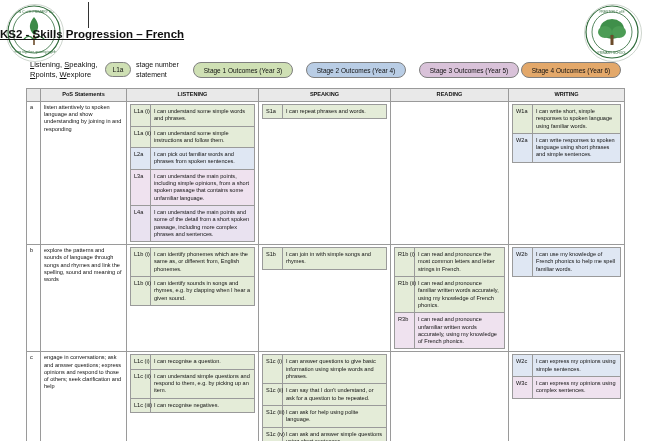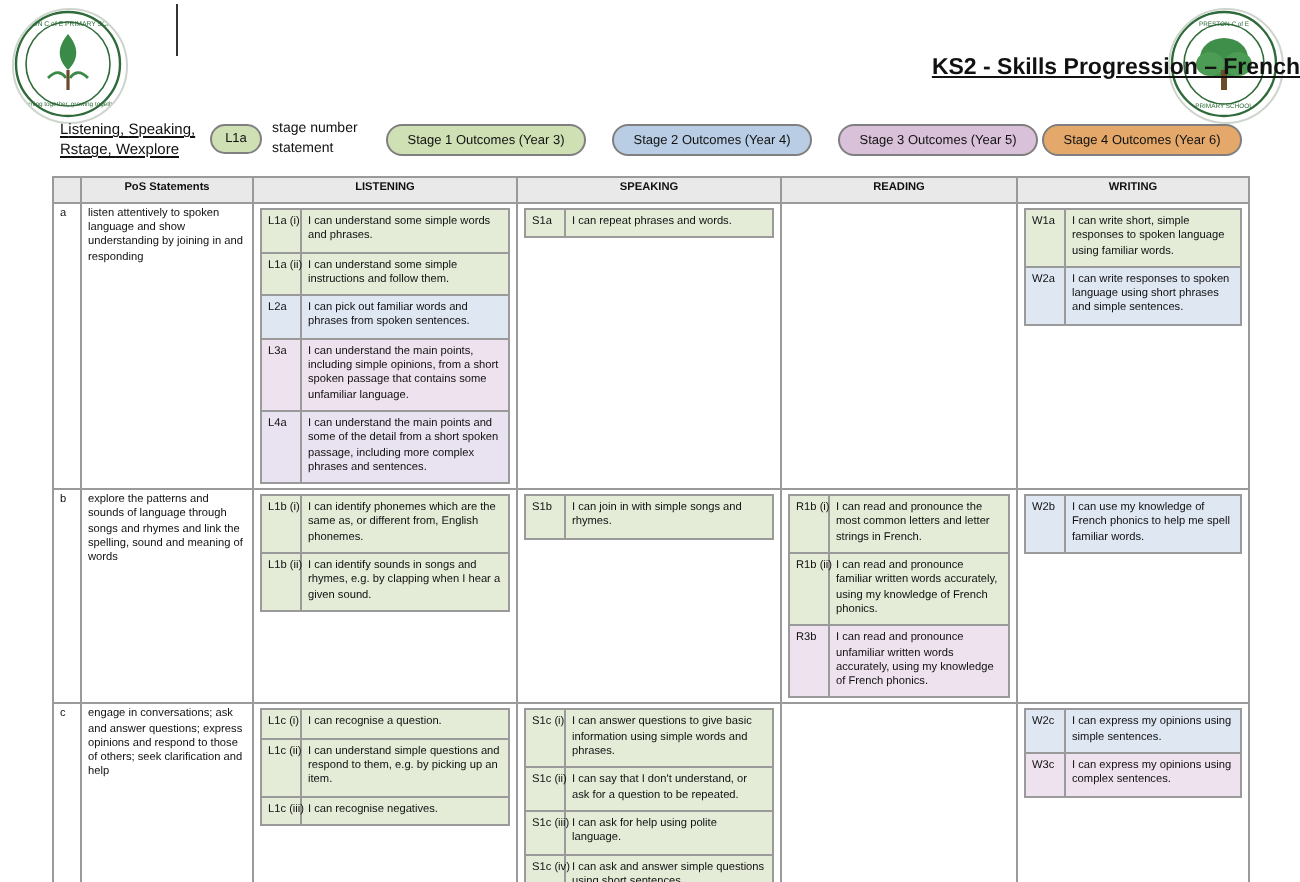--- a/index.html
+++ b/index.html
@@ -11,24 +11,24 @@
   .page{position:relative;width:650px;height:441px;}
 
   
   .logo{position:absolute;width:56px;height:56px;border-radius:50%;
         background:#ffffff;border:1px solid #cdd5cd;overflow:hidden;}
   .logo-left{left:6px;top:4px;}
   .logo-right{right:8px;top:4px;}
   .logo svg{display:block;}
   .vbar{position:absolute;left:88px;top:2px;width:1px;height:26px;background:#333;}
 
-  .title{position:absolute;left:0;top:28px;width:650px;text-align:right;
+  .title{position:absolute;left:0;top:28px;width:650px;text-align:left;
          font-size:11.5px;font-weight:bold;text-decoration:underline;color:#111;}
 
-  .subtitle{position:absolute;left:30px;top:60px;font-size:7.5px;line-height:10px;color:#111;text-decoration:underline;}
+  .subtitle{position:absolute;left:30px;top:60px;font-size:7.5px;line-height:10px;color:#111;}
   .subtitle .u{text-decoration:underline;}
 
   .pill{position:absolute;height:16px;border-radius:8px;border:1px solid #7f7f7f;
         display:flex;align-items:center;justify-content:center;
         font-size:6.5px;color:#111;white-space:nowrap;padding:0 6px;box-sizing:border-box;}
   .pill.small{height:15px;border-radius:8px;width:26px;padding:0;}
   .pill-note{position:absolute;font-size:7px;color:#111;line-height:9px;}
 
   
   table.grid{position:absolute;left:26px;top:88px;width:598px;border-collapse:collapse;
@@ -84,21 +84,21 @@
     </svg>
   </div>
 
   <div class="title">KS2 - Skills Progression – French</div>
 
   <div class="subtitle">
     <div>
       <span class="u">L</span><span>istening, </span><span class="u">S</span><span>peaking,</span>
     </div>
     <div>
-      <span class="u">R</span><span>stage, </span><span class="u">W</span><span>explore</span>
+      <span class="u">R</span><span>points, </span><span class="u">W</span><span>explore</span>
     </div>
   </div>
 
   <div class="pill small" style="left:105px;top:62px;background:#cfe0b4;">L1a</div>
   <div class="pill-note" style="left:136px;top:60px;">stage number</div>
   <div class="pill-note" style="left:136px;top:70px;">statement</div>
 
   <div class="pill" style="left:193px;top:62px;width:100px;background:#cfe0b4;">Stage 1 Outcomes (Year 3)</div>
   <div class="pill" style="left:306px;top:62px;width:100px;background:#b9cde5;">Stage 2 Outcomes (Year 4)</div>
   <div class="pill" style="left:419px;top:62px;width:100px;background:#d9c2d9;">Stage 3 Outcomes (Year 5)</div>

